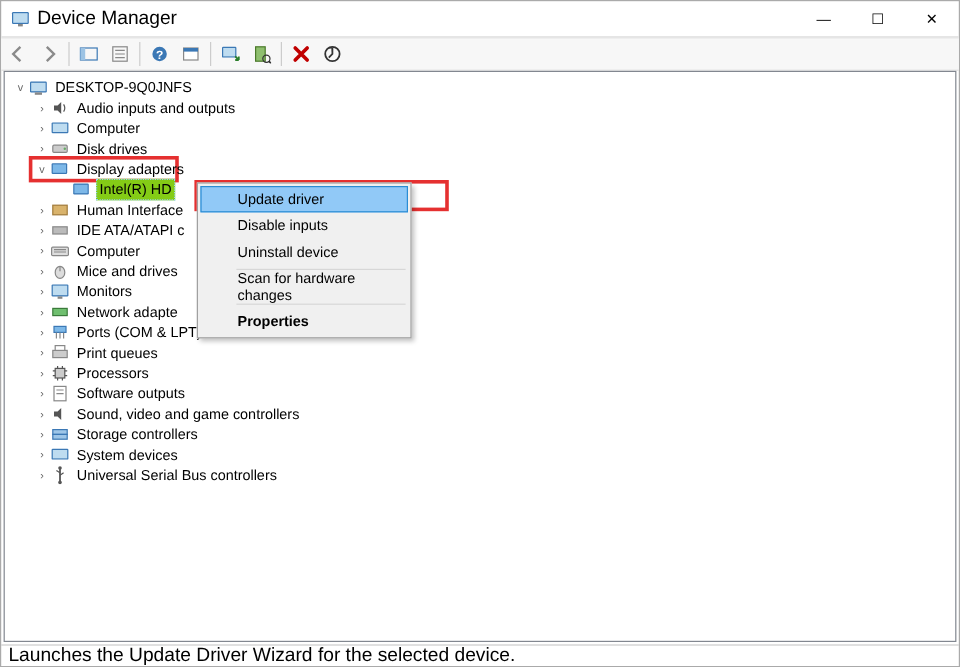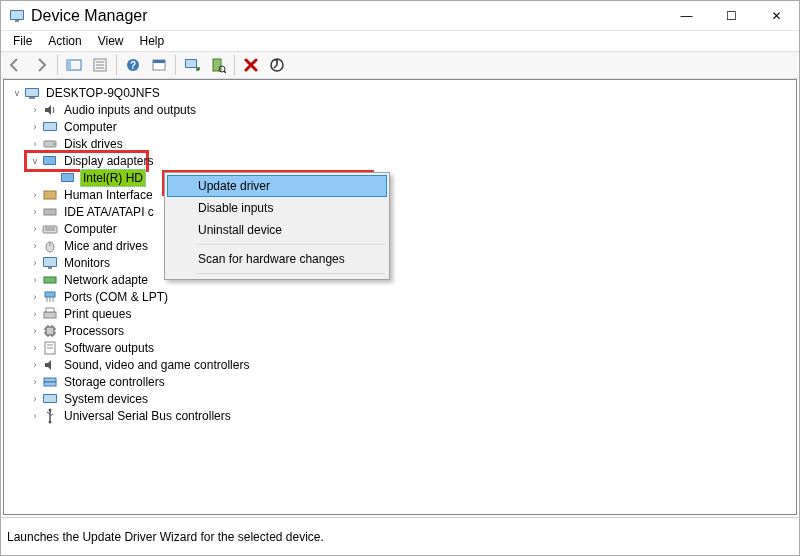--- a/index.html
+++ b/index.html
@@ -103,21 +103,21 @@
   .nlabel { padding: 0 2px; }
   .nlabel.sel { background: #84cc16; border: 1px dotted #99d1ff; }
   .annot {
     border: 3px solid #e53030;
     position: absolute;
     pointer-events: none;
   }
   
   .context-menu {
     position: absolute;
-    width: 226px;
+    width: 179px;
     background: #f0f0f0;
     border: 1px solid #a0a0a0;
     box-shadow: 3px 3px 4px rgba(0,0,0,.25);
     padding: 2px;
     z-index: 10;
   }
   .cm-item {
     height: 22px;
     display: flex; align-items: center;
     padding-left: 30px;
@@ -130,25 +130,25 @@
     border-color: #2a8dd4;
   }
   .cm-sep {
     height: 1px;
     background: #d7d7d7;
     margin: 3px 2px 3px 30px;
   }
   .cm-item.bold { font-weight: bold; }
   
   .statusbar {
-    height: 38px;
+    height: 18px;
     border-top: 1px solid #ccc;
     display: flex; align-items: center;
     padding: 0 6px;
-    font-size: 12px;
+    font-size: 16px;
   }
 </style>
 </head>
 <body>
 
 <div class="window">
 
   <div class="titlebar">
     <span class="title-icon">
       <svg viewBox="0 0 16 16" width="16" height="16">
@@ -156,26 +156,20 @@
         <rect x="2" y="3" width="12" height="8" fill="#bedcf0"></rect>
         <rect x="6" y="12" width="4" height="2" fill="#888"></rect>
       </svg>
     </span>
     <span class="title-text">Device Manager</span>
     <div class="winbtn">—</div>
     <div class="winbtn">☐</div>
     <div class="winbtn close">✕</div>
   </div>
 
-  <div class="menubar">
-    <div class="menuitem">File</div>
-    <div class="menuitem">Action</div>
-    <div class="menuitem">View</div>
-    <div class="menuitem">Help</div>
-  </div>
 
   <div class="toolbar">
     <div class="tbtn">
       <svg width="16" height="16" viewBox="0 0 16 16">
           <path d="M10 2 L4 8 L10 14" fill="none" stroke="#8a8a8a" stroke-width="2"></path>
         </svg>
     </div>
     <div class="tbtn">
       <svg width="16" height="16" viewBox="0 0 16 16">
           <path d="M6 2 L12 8 L6 14" fill="none" stroke="#8a8a8a" stroke-width="2"></path>
@@ -473,20 +467,23 @@
         <span>Disable inputs</span>
       </div>
       <div class="cm-item">
         <span>Uninstall device</span>
       </div>
       <div class="cm-sep"></div>
       <div class="cm-item">
         <span>Scan for hardware changes</span>
       </div>
       <div class="cm-sep"></div>
+      <div class="cm-item bold">
+        <span>Properties</span>
+      </div>
     </div>
 
     </div>
   </div>
 
   <div class="statusbar">
     <span>Launches the Update Driver Wizard for the selected device.</span>
   </div>
 
 </div>

